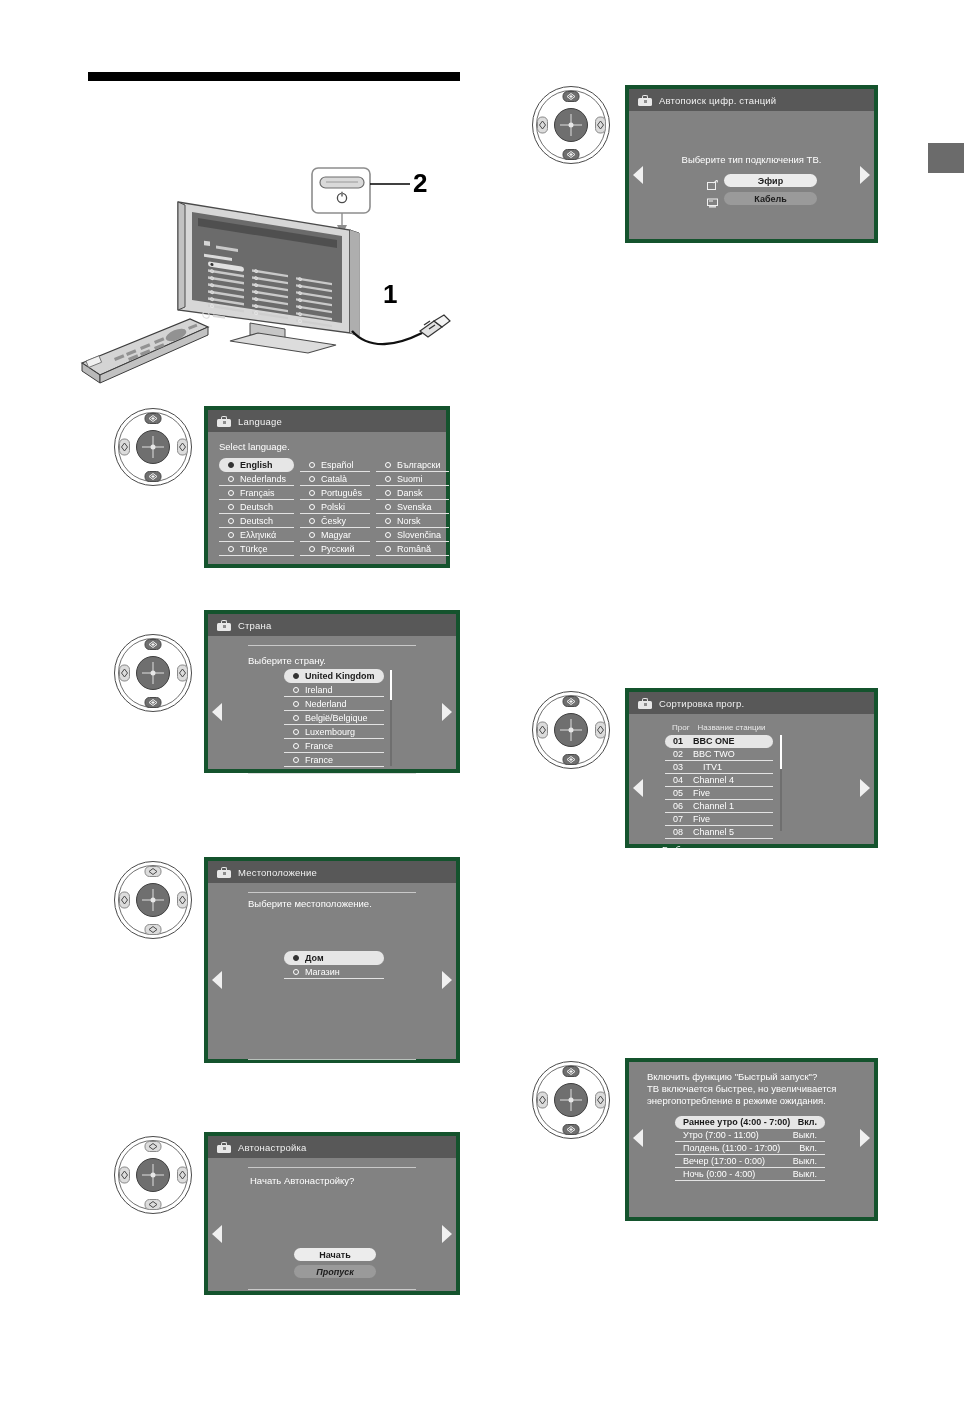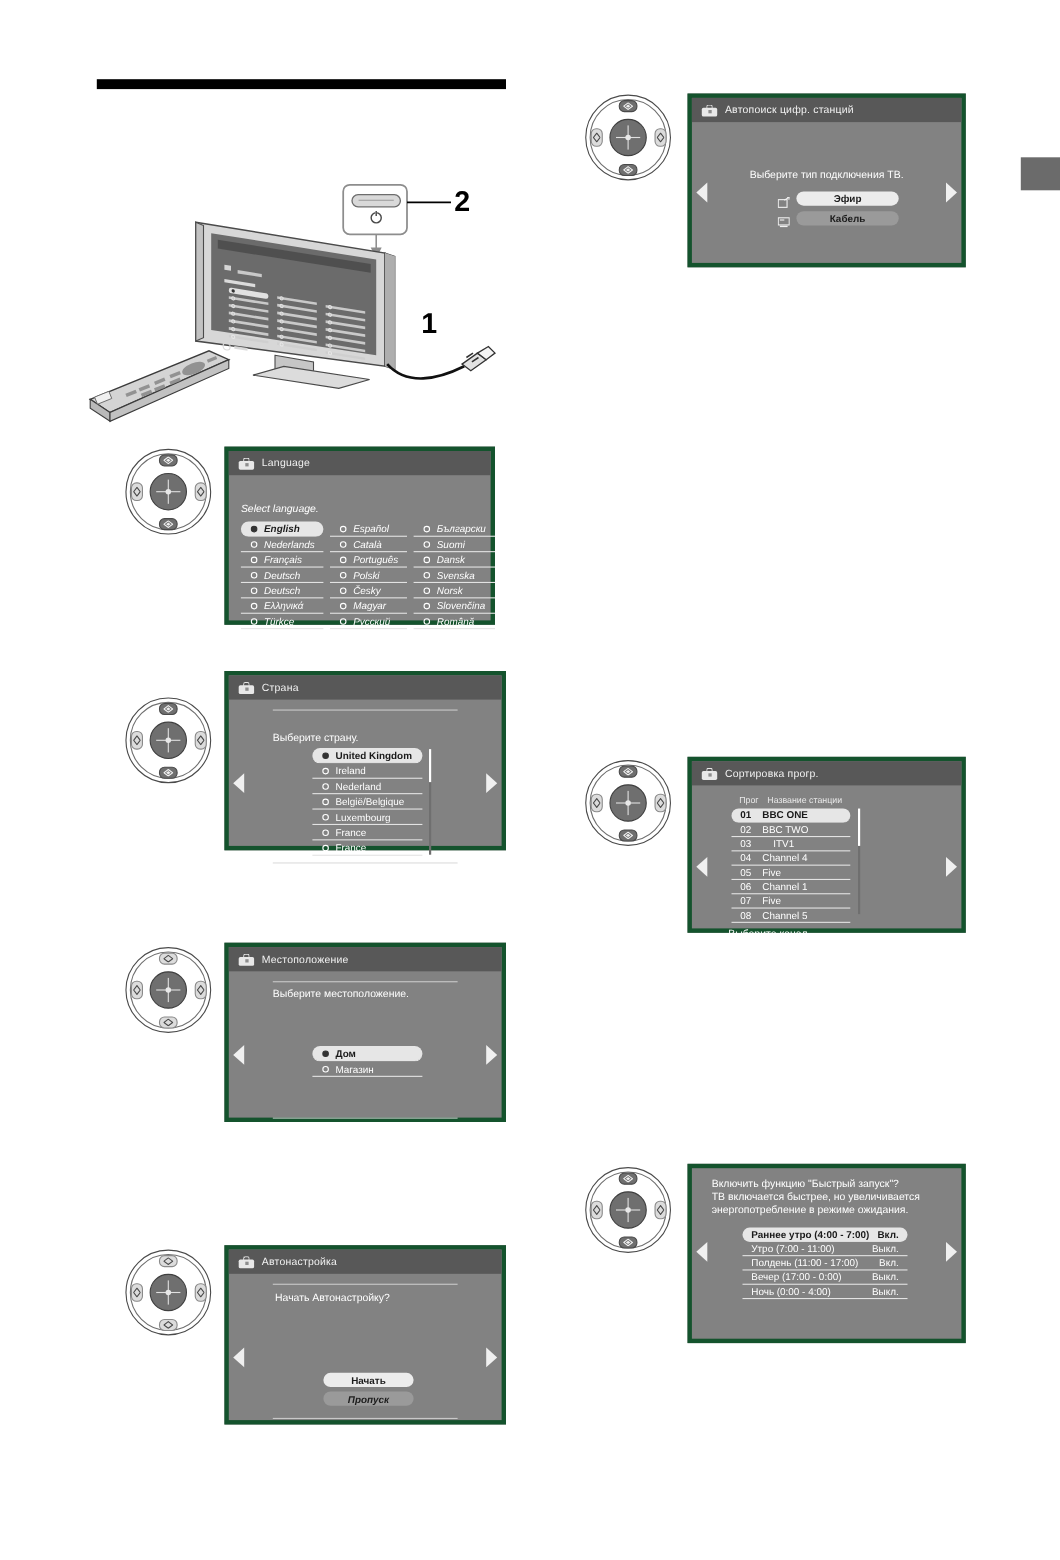--- a/index.html
+++ b/index.html
@@ -496,21 +496,21 @@
 
   <div class="osd" style="left:204px; top:406px; width:246px; height:162px;">
     <div class="osd-title">
       <span class="ico-toolbox">
           <i class="handle"></i>
           <i class="body"></i>
           <i class="latch"></i>
         </span>
       <span class="t-label">Language</span>
     </div>
-    <div class="osd-body" style="padding:25px 11px;font-style:italic;">
+    <div class="osd-body" style="padding:9px 11px;">
       <div class="prompt" style="margin-bottom:6px;">Select language.</div>
       <div style="display:flex; gap:6px;">
         <div style="flex:1;">
           <div class="row sel">
               <span class="radio"></span>
               <span>English</span>
             </div>
           <div class="row">
               <span class="radio"></span>
               <span>Nederlands</span>
@@ -606,21 +606,21 @@
           <i class="handle"></i>
           <i class="body"></i>
           <i class="latch"></i>
         </span>
       <span class="t-label">Страна</span>
     </div>
     <div class="osd-body" style="padding:0;">
       <div class="nav-arrow nav-left"></div>
       <div class="nav-arrow nav-right"></div>
       <div class="hrule" style="margin:9px 40px 0 40px;"></div>
-      <div class="prompt" style="margin:20px 0 3px 40px;">Выберите страну.</div>
+      <div class="prompt" style="margin:9px 0 3px 40px;">Выберите страну.</div>
       <div style="position:relative; margin:0 0 0 76px; width:100px;">
         <div class="row sel">
             <span class="radio"></span>
             <span>United Kingdom</span>
           </div>
         <div class="row">
             <span class="radio"></span>
             <span>Ireland</span>
           </div>
         <div class="row">
@@ -643,21 +643,21 @@
             <span class="radio"></span>
             <span>France</span>
           </div>
         <div class="scroll-track" style="right:-8px; top:1px; height:96px;"></div>
         <div class="scroll-thumb" style="right:-8px; top:1px; height:30px;"></div>
       </div>
       <div class="hrule" style="margin:6px 40px 0 40px;"></div>
     </div>
   </div>
 
-  <div class="osd" style="left:204px; top:857px; width:256px; height:163px;">
+  <div class="osd" style="left:204px; top:857px; width:256px; height:206px;">
     <div class="osd-title">
       <span class="ico-toolbox">
           <i class="handle"></i>
           <i class="body"></i>
           <i class="latch"></i>
         </span>
       <span class="t-label">Местоположение</span>
     </div>
     <div class="osd-body" style="padding:0;">
       <div class="nav-arrow nav-left"></div>

